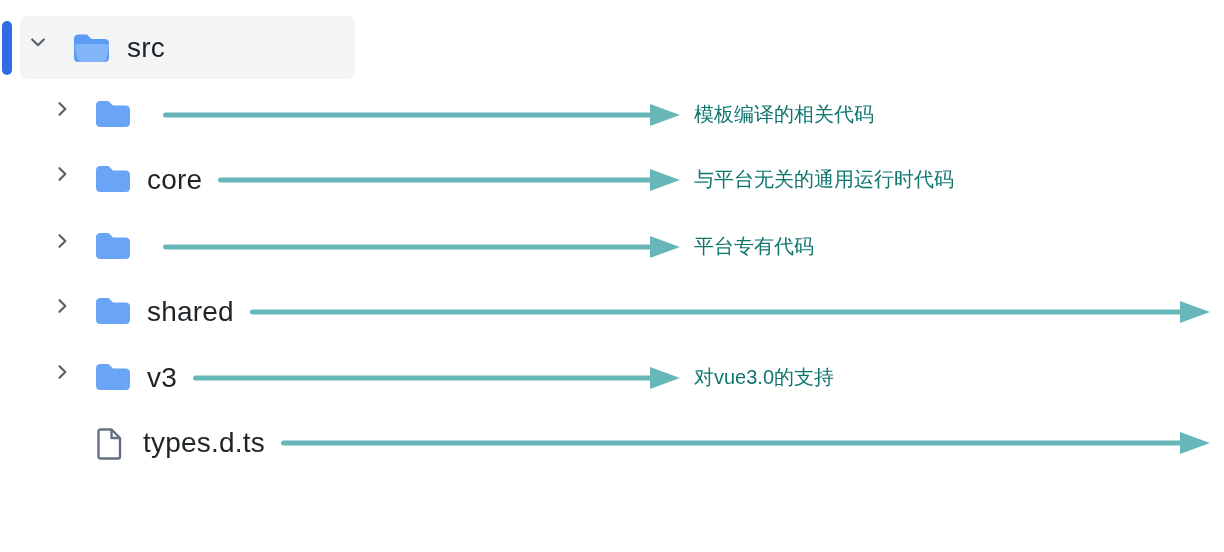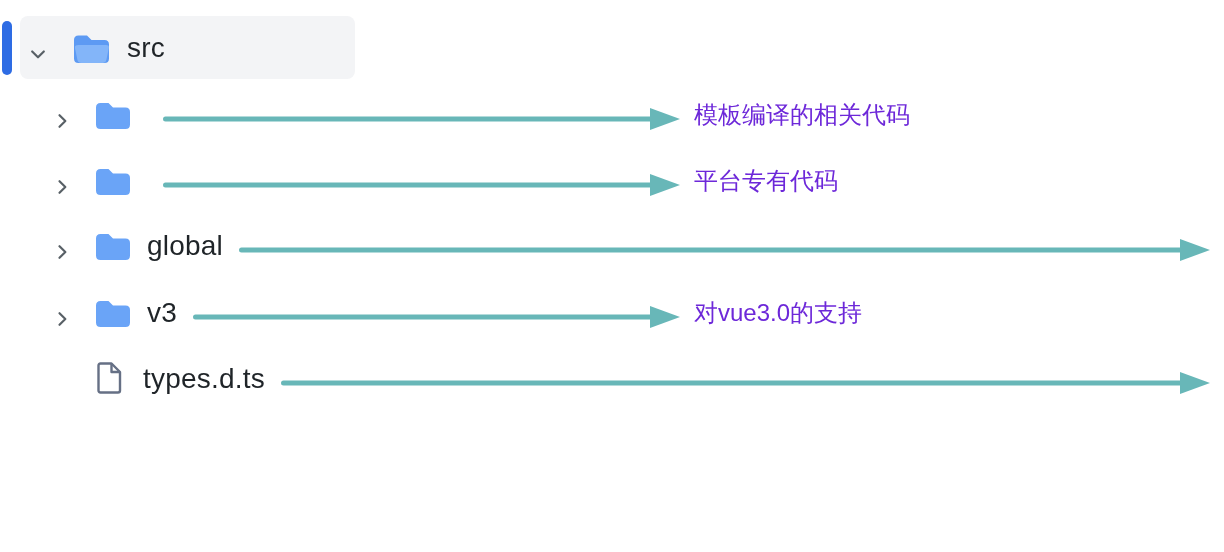--- a/index.html
+++ b/index.html
@@ -6,21 +6,21 @@
   body{
     width:1224px;height:552px;overflow:hidden;
     font-family:"Liberation Sans","DejaVu Sans",sans-serif;
     color:#1f2428;
   }
   .tree{padding-top:15px;}
   .row{
     position:relative;display:flex;align-items:center;
     height:66px;width:1224px;box-sizing:border-box;
   }
-  .row-inner{position:relative;z-index:1;display:flex;align-items:flex-end;flex:1;min-width:0;}
+  .row-inner{position:relative;z-index:1;display:flex;align-items:flex-start;flex:1;min-width:0;}
   
   .selected-pill{
     position:absolute;left:20px;top:1px;width:335px;height:63px;
     background:#f3f4f6;border-radius:8px;z-index:0;
   }
   .accent-bar{
     position:absolute;left:2px;top:6px;width:10px;height:54px;
     background:#2e6ce4;border-radius:5px;z-index:1;
   }
   .indent-root{width:28px;flex:none;}
@@ -40,22 +40,22 @@
     height:5px;transform:translateY(-50%);
     background:#68b7b8;border-radius:3px;
   }
   .arrow::after{
     content:"";position:absolute;right:0;top:50%;margin-top:-11px;
     border-left:30px solid #68b7b8;
     border-top:11px solid transparent;
     border-bottom:11px solid transparent;
   }
   .anno{
-    flex:none;width:530px;font-size:24px;font-weight:400;
-    color:#6d28d9;white-space:nowrap;padding-top:2px;
+    flex:none;width:530px;font-size:20px;font-weight:400;
+    color:#0f766e;white-space:nowrap;padding-top:2px;
   }
   .no-arrow{flex:1;}
 </style>
 </head>
 <body>
 
 <div class="tree">
 
   <div class="row">
     <div class="accent-bar"></div>
@@ -89,20 +89,38 @@
       <div class="icon-folder">
         <svg width="36" height="30" viewBox="0 0 36 30">
             <path d="M2 6.5 q0-4.5 4.5-4.5 h8 l4.5 4.5 h12.5 q4.5 0 4.5 4.5 v12.5 q0 4.5-4.5 4.5 h-25 q-4.5 0-4.5-4.5 z" fill="#6aa4f7"></path>
           </svg>
       </div>
       <div class="arrow"></div>
       <div class="anno">模板编译的相关代码</div>
     </div>
   </div>
 
+  <div class="row">
+    <div class="row-inner">
+      <div class="indent-child"></div>
+      <div class="chev chev-child">
+        <svg width="20" height="20" viewBox="0 0 24 24">
+            <path d="M9 5l7 7-7 7" fill="none" stroke="#586066" stroke-width="2.6" stroke-linecap="round" stroke-linejoin="round"></path>
+          </svg>
+      </div>
+      <div class="icon-folder">
+        <svg width="36" height="30" viewBox="0 0 36 30">
+            <path d="M2 6.5 q0-4.5 4.5-4.5 h8 l4.5 4.5 h12.5 q4.5 0 4.5 4.5 v12.5 q0 4.5-4.5 4.5 h-25 q-4.5 0-4.5-4.5 z" fill="#6aa4f7"></path>
+          </svg>
+      </div>
+      <div class="label">core</div>
+      <div class="arrow"></div>
+      <div class="anno">与平台无关的通用运行时代码</div>
+    </div>
+  </div>
 
   <div class="row">
     <div class="row-inner">
       <div class="indent-child"></div>
       <div class="chev chev-child">
         <svg width="20" height="20" viewBox="0 0 24 24">
             <path d="M9 5l7 7-7 7" fill="none" stroke="#586066" stroke-width="2.6" stroke-linecap="round" stroke-linejoin="round"></path>
           </svg>
       </div>
       <div class="icon-folder">
@@ -122,21 +140,21 @@
       <div class="chev chev-child">
         <svg width="20" height="20" viewBox="0 0 24 24">
             <path d="M9 5l7 7-7 7" fill="none" stroke="#586066" stroke-width="2.6" stroke-linecap="round" stroke-linejoin="round"></path>
           </svg>
       </div>
       <div class="icon-folder">
         <svg width="36" height="30" viewBox="0 0 36 30">
             <path d="M2 6.5 q0-4.5 4.5-4.5 h8 l4.5 4.5 h12.5 q4.5 0 4.5 4.5 v12.5 q0 4.5-4.5 4.5 h-25 q-4.5 0-4.5-4.5 z" fill="#6aa4f7"></path>
           </svg>
       </div>
-      <div class="label">global</div>
+      <div class="label">shared</div>
       <div class="arrow"></div>
     </div>
   </div>
 
   <div class="row">
     <div class="row-inner">
       <div class="indent-child"></div>
       <div class="chev chev-child">
         <svg width="20" height="20" viewBox="0 0 24 24">
             <path d="M9 5l7 7-7 7" fill="none" stroke="#586066" stroke-width="2.6" stroke-linecap="round" stroke-linejoin="round"></path>

